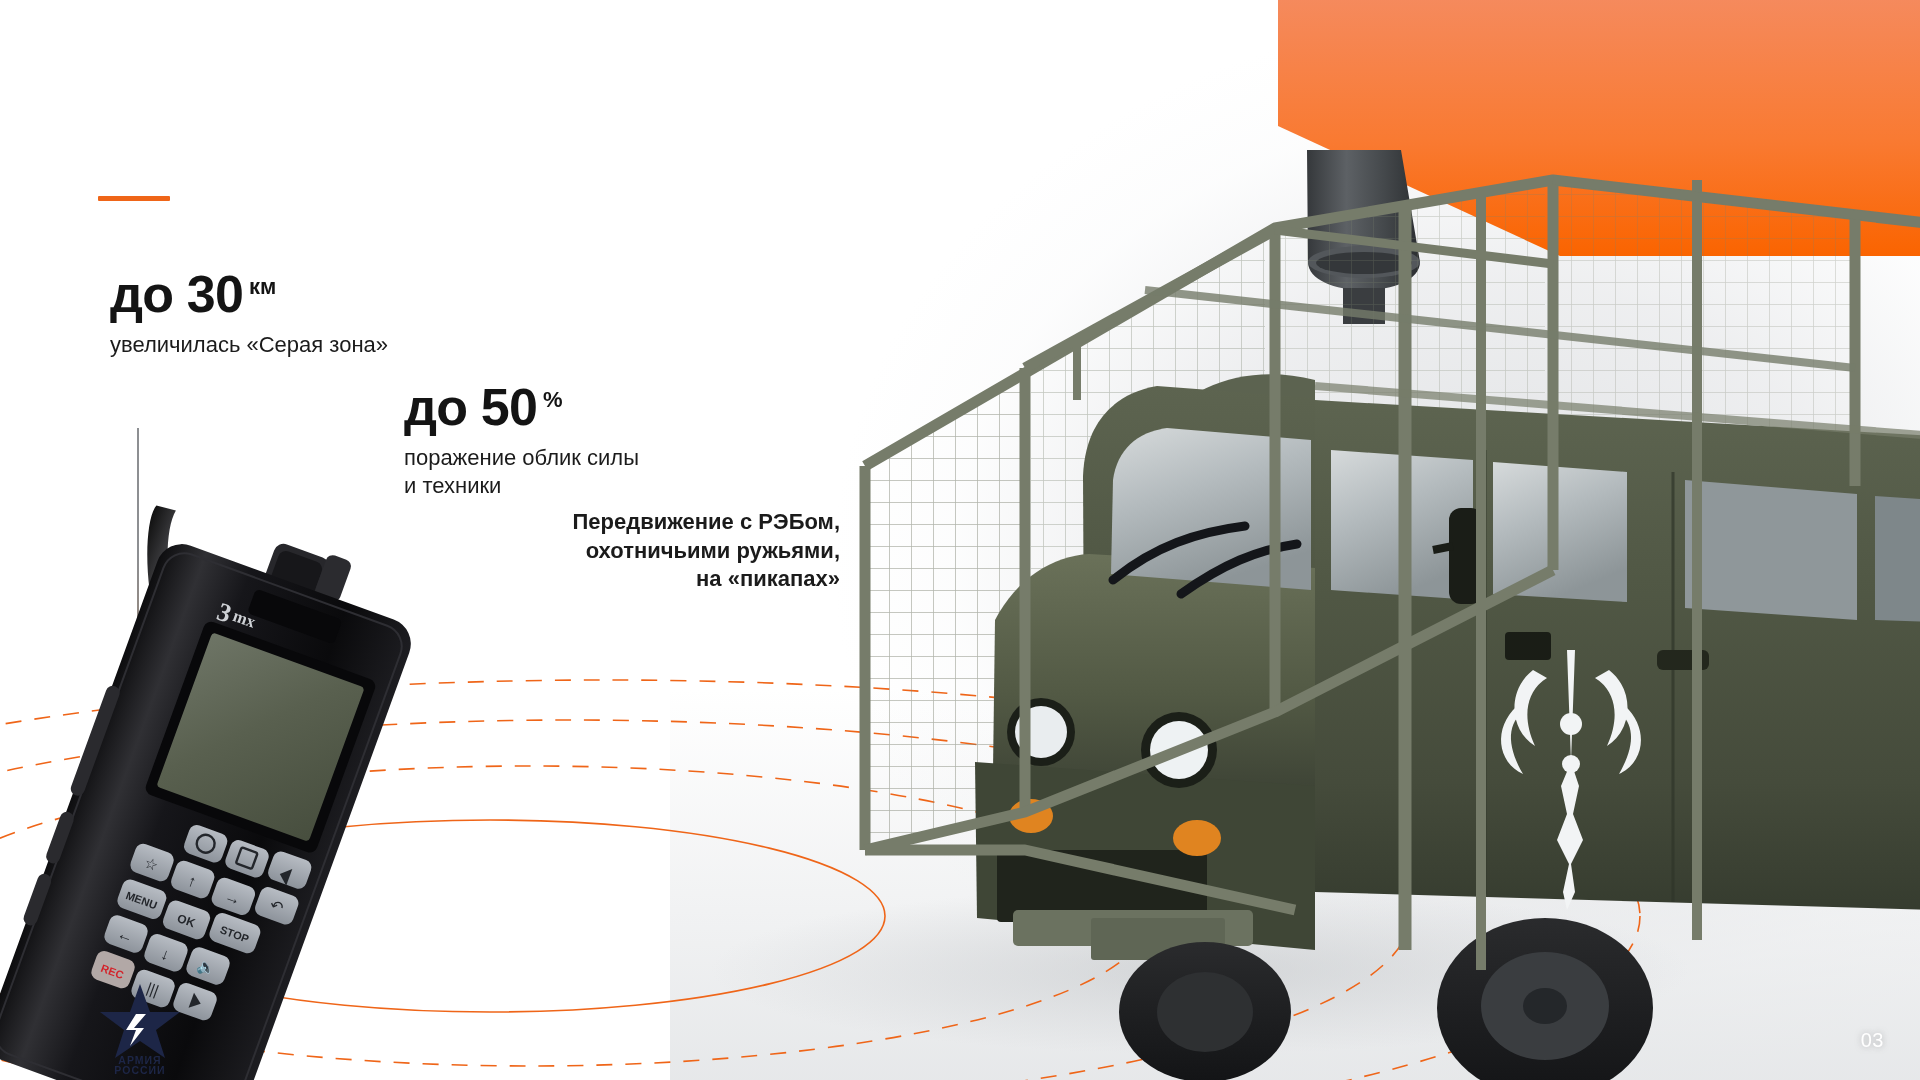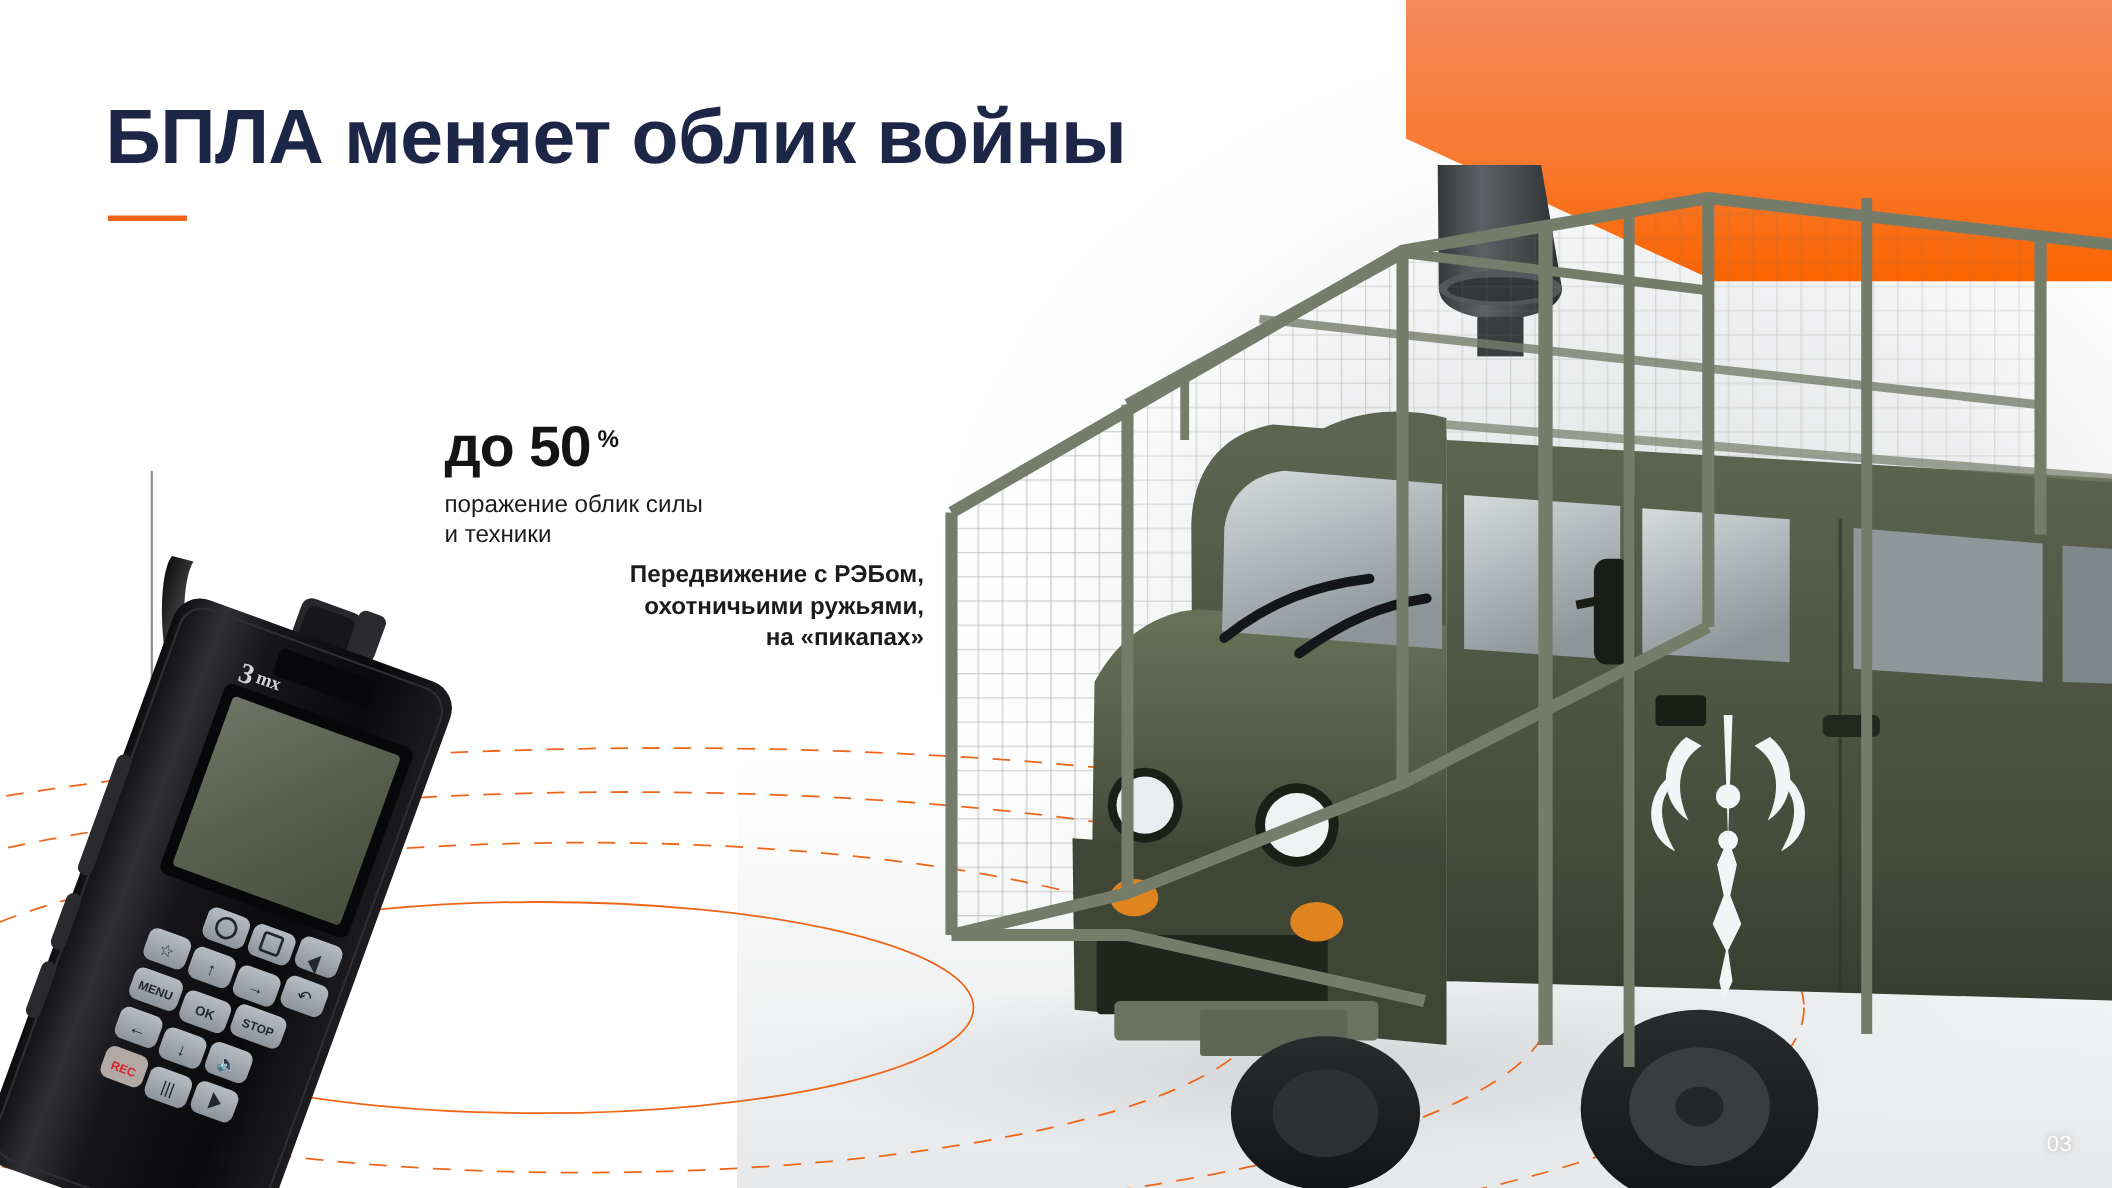--- a/index.html
+++ b/index.html
@@ -113,23 +113,29 @@
         <linearGradient id="wg" x1="0" y1="0" x2="0" y2="1">
           <stop offset="0%" stop-color="#f58a5d"></stop>
           <stop offset="55%" stop-color="#f97a32"></stop>
           <stop offset="100%" stop-color="#fa6400"></stop>
         </linearGradient>
       </defs>
       <polygon points="0,0 646,0 646,258 282,258 0,128" fill="url(#wg)"></polygon>
     </svg>
   </div>
 
-  <div class="title">БПЛА меняет облик войны</div>
   <div class="title-rule"></div>
 
+  <div class="stat" id="stat-range">
+    <div class="big">
+      <span>до</span>
+      <span>30</span><span class="unit">км</span>
+    </div>
+    <div class="cap">увеличилась «Серая зона»</div>
+  </div>
 
   <div class="stat" id="stat-casualty">
     <div class="big">
       <span>до</span>
       <span>50</span><span class="unit">%</span>
     </div>
     <div class="cap">поражение облик силы
 и техники</div>
   </div>
 
@@ -375,16 +381,29 @@
 
         <path d="M232 192 L232 250" stroke-width="8"></path>
         <path d="M430 80 L708 114" stroke-width="9"></path>
         <path d="M708 30 L1090 74" stroke-width="9"></path>
         <path d="M300 140 L1010 218" stroke-width="8" opacity=".8"></path>
         <path d="M470 236 L1090 286" stroke-width="8" opacity=".7"></path>
       </g>
     </svg>
   </div>
 
+  <div class="logo">
+    <svg viewBox="0 0 96 96">
+      <g fill="#1d2647">
+        <path d="M48 6 L58 34 L88 34 L64 52 L73 80 L48 63 L23 80 L32 52 L8 34 L38 34 Z"></path>
+      </g>
+      <path d="M48 20 L54 38 L72 38 L57 49 L63 67 L48 56 L33 67 L39 49 L24 38 L42 38 Z" fill="#ffffff" opacity=".0"></path>
+      <g fill="#ffffff">
+        <path d="M44 36 L54 36 L42 50 L52 50 L38 68 L44 52 L34 52 Z"></path>
+      </g>
+      <text x="48" y="86" font-family="Liberation Sans, sans-serif" font-size="10.5" font-weight="bold" fill="#1d2647" text-anchor="middle" letter-spacing="1">АРМИЯ</text>
+      <text x="48" y="96" font-family="Liberation Sans, sans-serif" font-size="10.5" font-weight="bold" fill="#1d2647" text-anchor="middle" letter-spacing="1">РОССИИ</text>
+    </svg>
+  </div>
 
   <div class="pageno">03</div>
 
 </div>
 
 </body></html>

